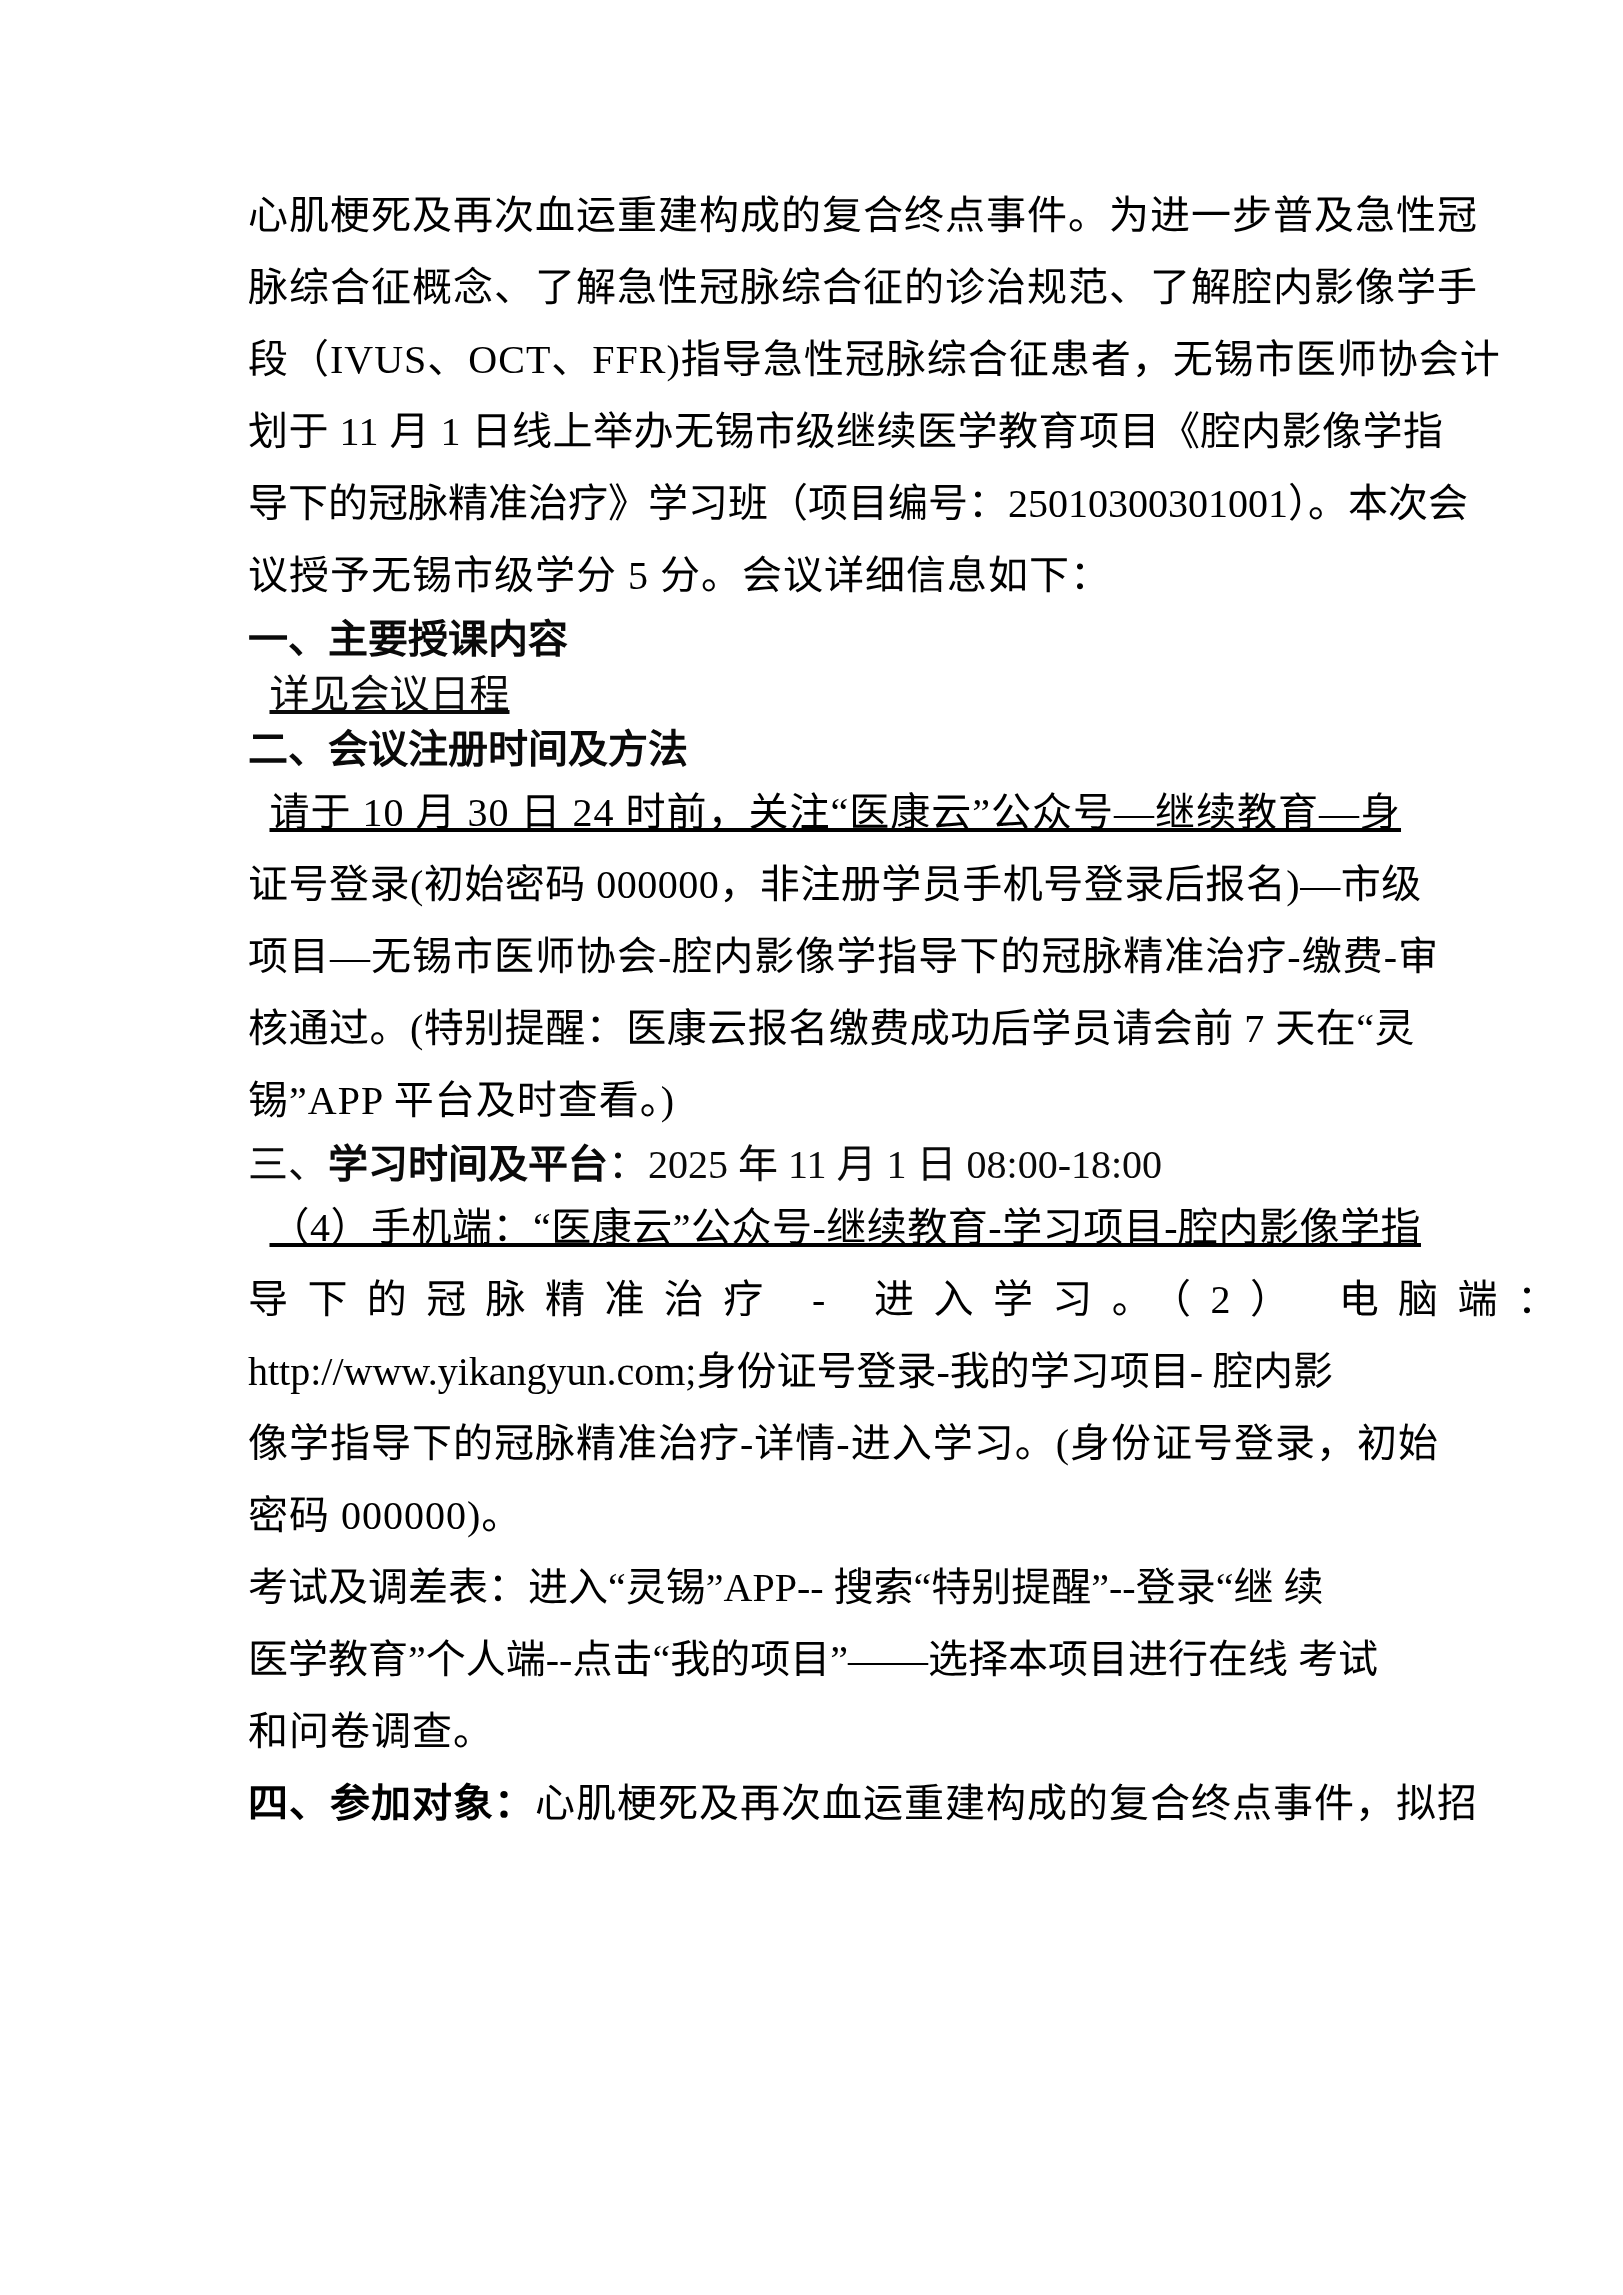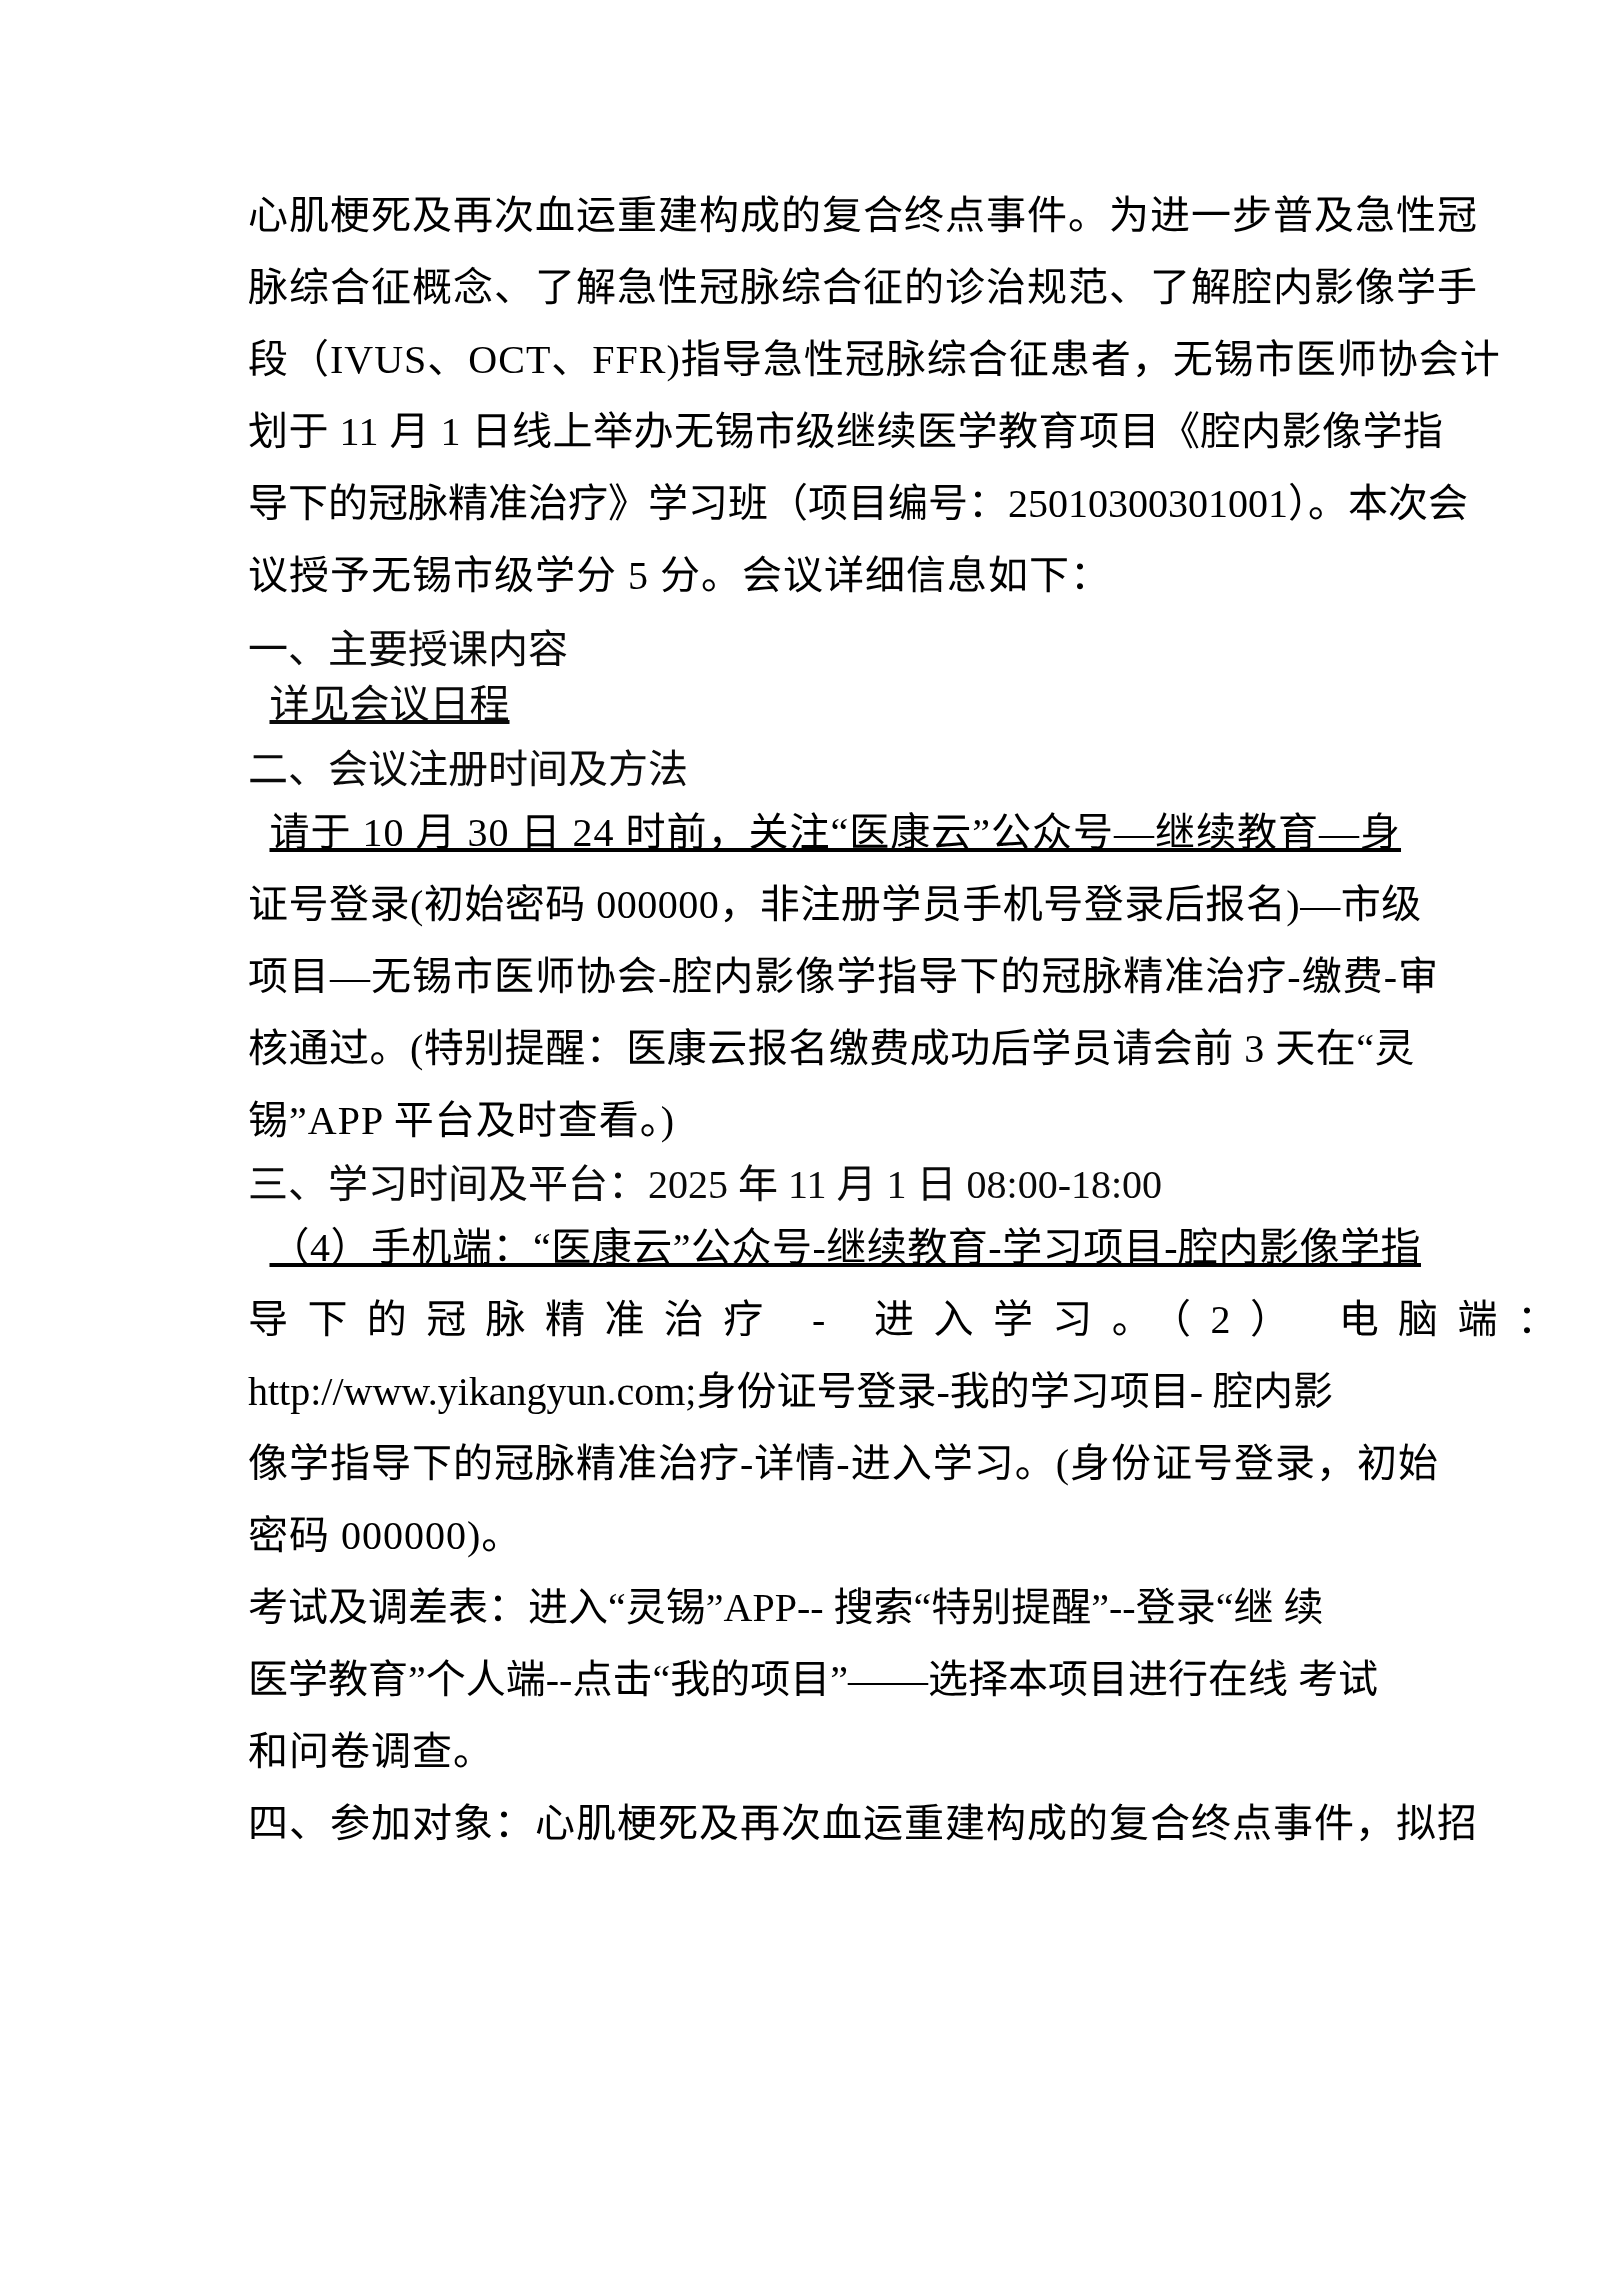--- a/index.html
+++ b/index.html
@@ -33,21 +33,21 @@
     color: #0a0a0a;
     letter-spacing: 0;
   }
   
   .body-line {
     font-size: 40px;
     line-height: 72px;
     white-space: pre;
   }
   .tight { line-height: 55px; }
-  .b { font-weight: normal; margin-top: 10px; }
+  .b { font-weight: bold; }
   
   .t0  { letter-spacing: 0px; }
   .t1  { letter-spacing: 0.5px; }
   .t2  { letter-spacing: 1px; }
   .t38 { letter-spacing: 19.4px; }
   .indent-half { padding-left: 21.5px; text-decoration: underline; }
   .mono-url {
     font-family: "Liberation Serif", "DejaVu Serif", serif;
   }
 </style>
@@ -64,21 +64,21 @@
     <div class="body-line t0">导下的冠脉精准治疗》学习班（项目编号：25010300301001）。本次会</div>
     <div class="body-line t2">议授予无锡市级学分 5 分。会议详细信息如下：</div>
 
     <div class="line tight b">一、主要授课内容</div>
     <div class="line tight indent-half">详见会议日程</div>
     <div class="line tight b">二、会议注册时间及方法</div>
 
     <div class="body-line t2 indent-half">请于 10 月 30 日 24 时前，关注“医康云”公众号—继续教育—身</div>
     <div class="body-line t1">证号登录(初始密码 000000，非注册学员手机号登录后报名)—市级</div>
     <div class="body-line t2">项目—无锡市医师协会-腔内影像学指导下的冠脉精准治疗-缴费-审</div>
-    <div class="body-line t1">核通过。(特别提醒：医康云报名缴费成功后学员请会前 3 天在“灵</div>
+    <div class="body-line t1">核通过。(特别提醒：医康云报名缴费成功后学员请会前 7 天在“灵</div>
     <div class="body-line t2">锡”APP 平台及时查看。)</div>
 
     <div class="line tight"><span>三、</span><span class="b">学习时间及平台</span><span>：2025 年 11 月 1 日 08:00-18:00</span></div>
 
     <div class="body-line t1 indent-half">（4）手机端：“医康云”公众号-继续教育-学习项目-腔内影像学指</div>
     <div class="body-line t38">导下的冠脉精准治疗 - 进入学习。（2） 电脑端：</div>
     <div class="body-line t0 mono-url">http://www.yikangyun.com;身份证号登录-我的学习项目- 腔内影</div>
     <div class="body-line t2">像学指导下的冠脉精准治疗-详情-进入学习。(身份证号登录，初始</div>
     <div class="body-line t2">密码 000000)。</div>
 

